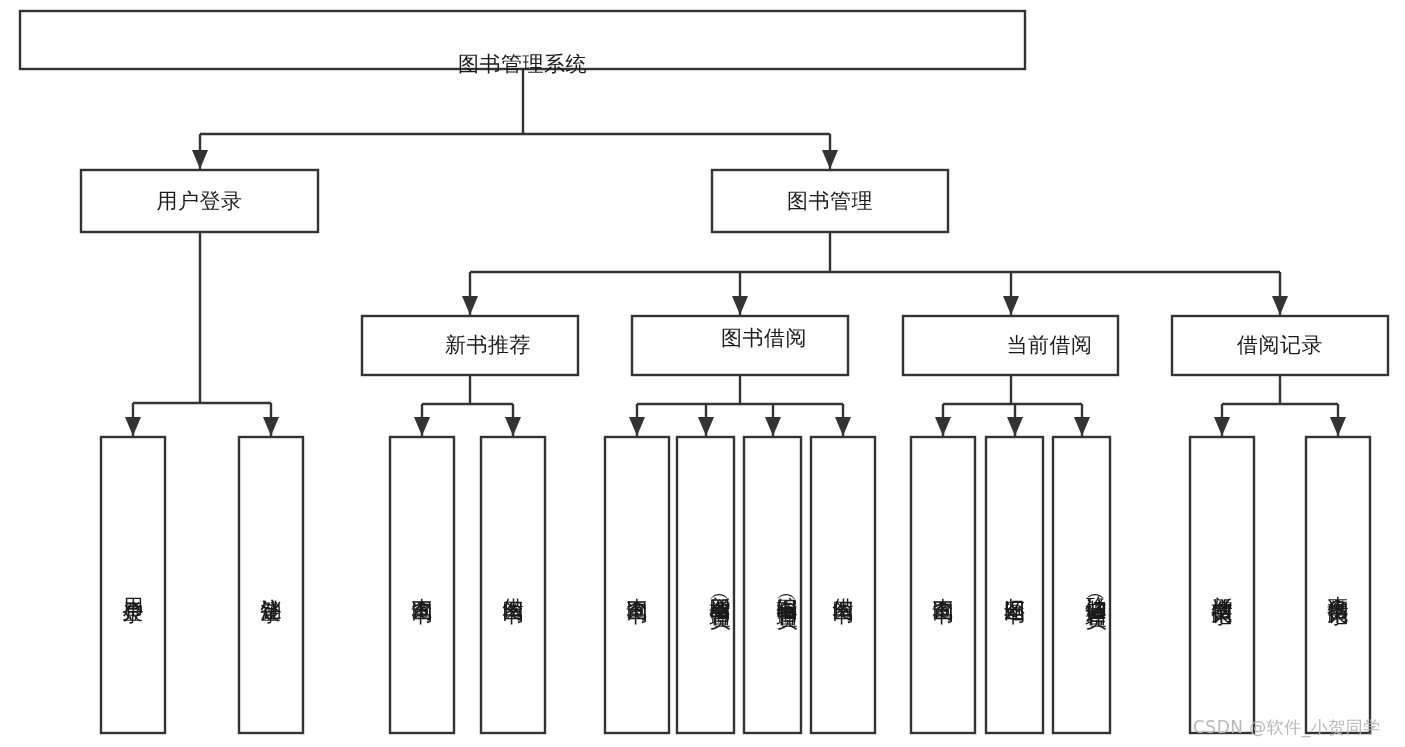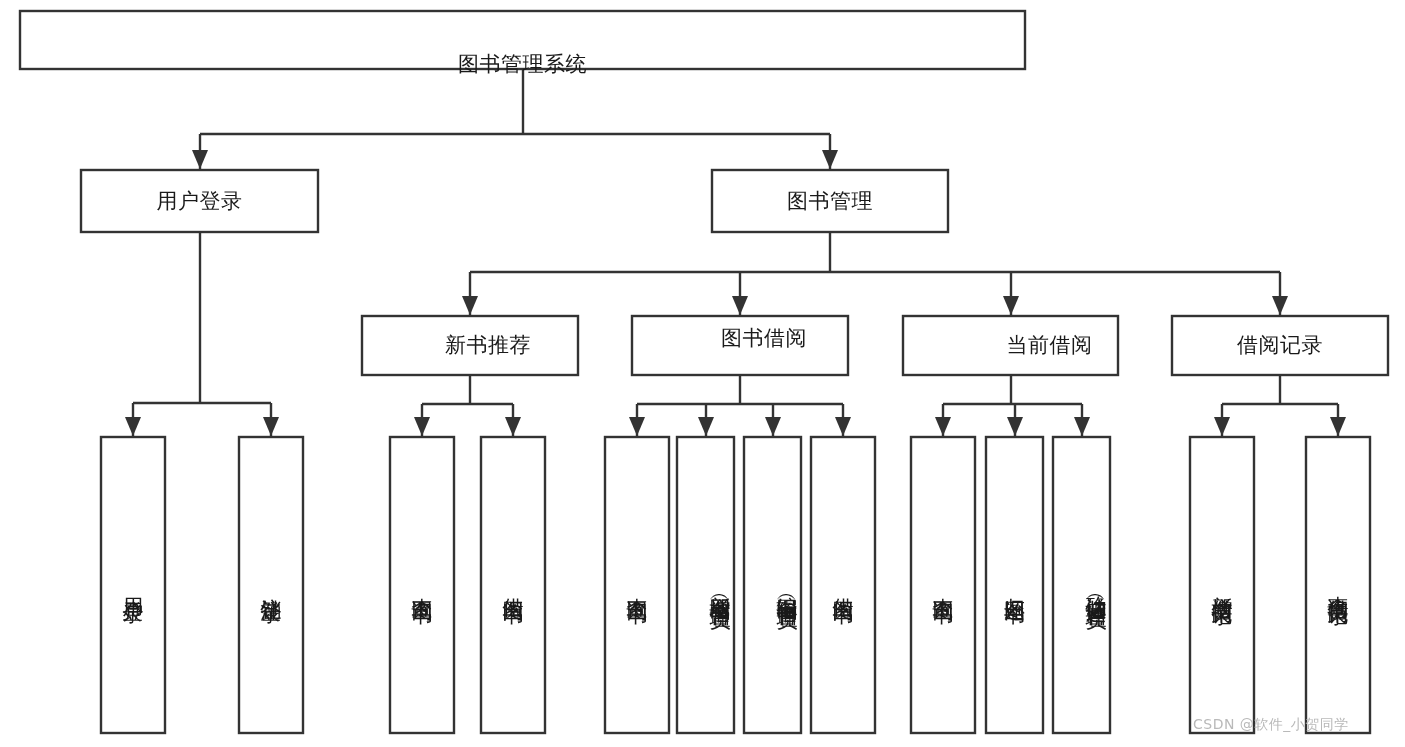--- a/index.html
+++ b/index.html
@@ -66,21 +66,21 @@
     pointer-events: none;
   }
   .node-label-v.top-align {
     align-items: flex-start;
     padding-top: 6px;
     box-sizing: border-box;
   }
   .watermark {
     position: absolute;
     color: #b9b9b9;
-    font-size: 14px;
+    font-size: 17px;
     letter-spacing: 0.5px;
     white-space: nowrap;
     pointer-events: none;
   }
 </style>
 </head>
 <body>
 
 <div id="diagram-root">
   <svg class="canvas" viewBox="0 0 1405 747" xmlns="http://www.w3.org/2000/svg">

